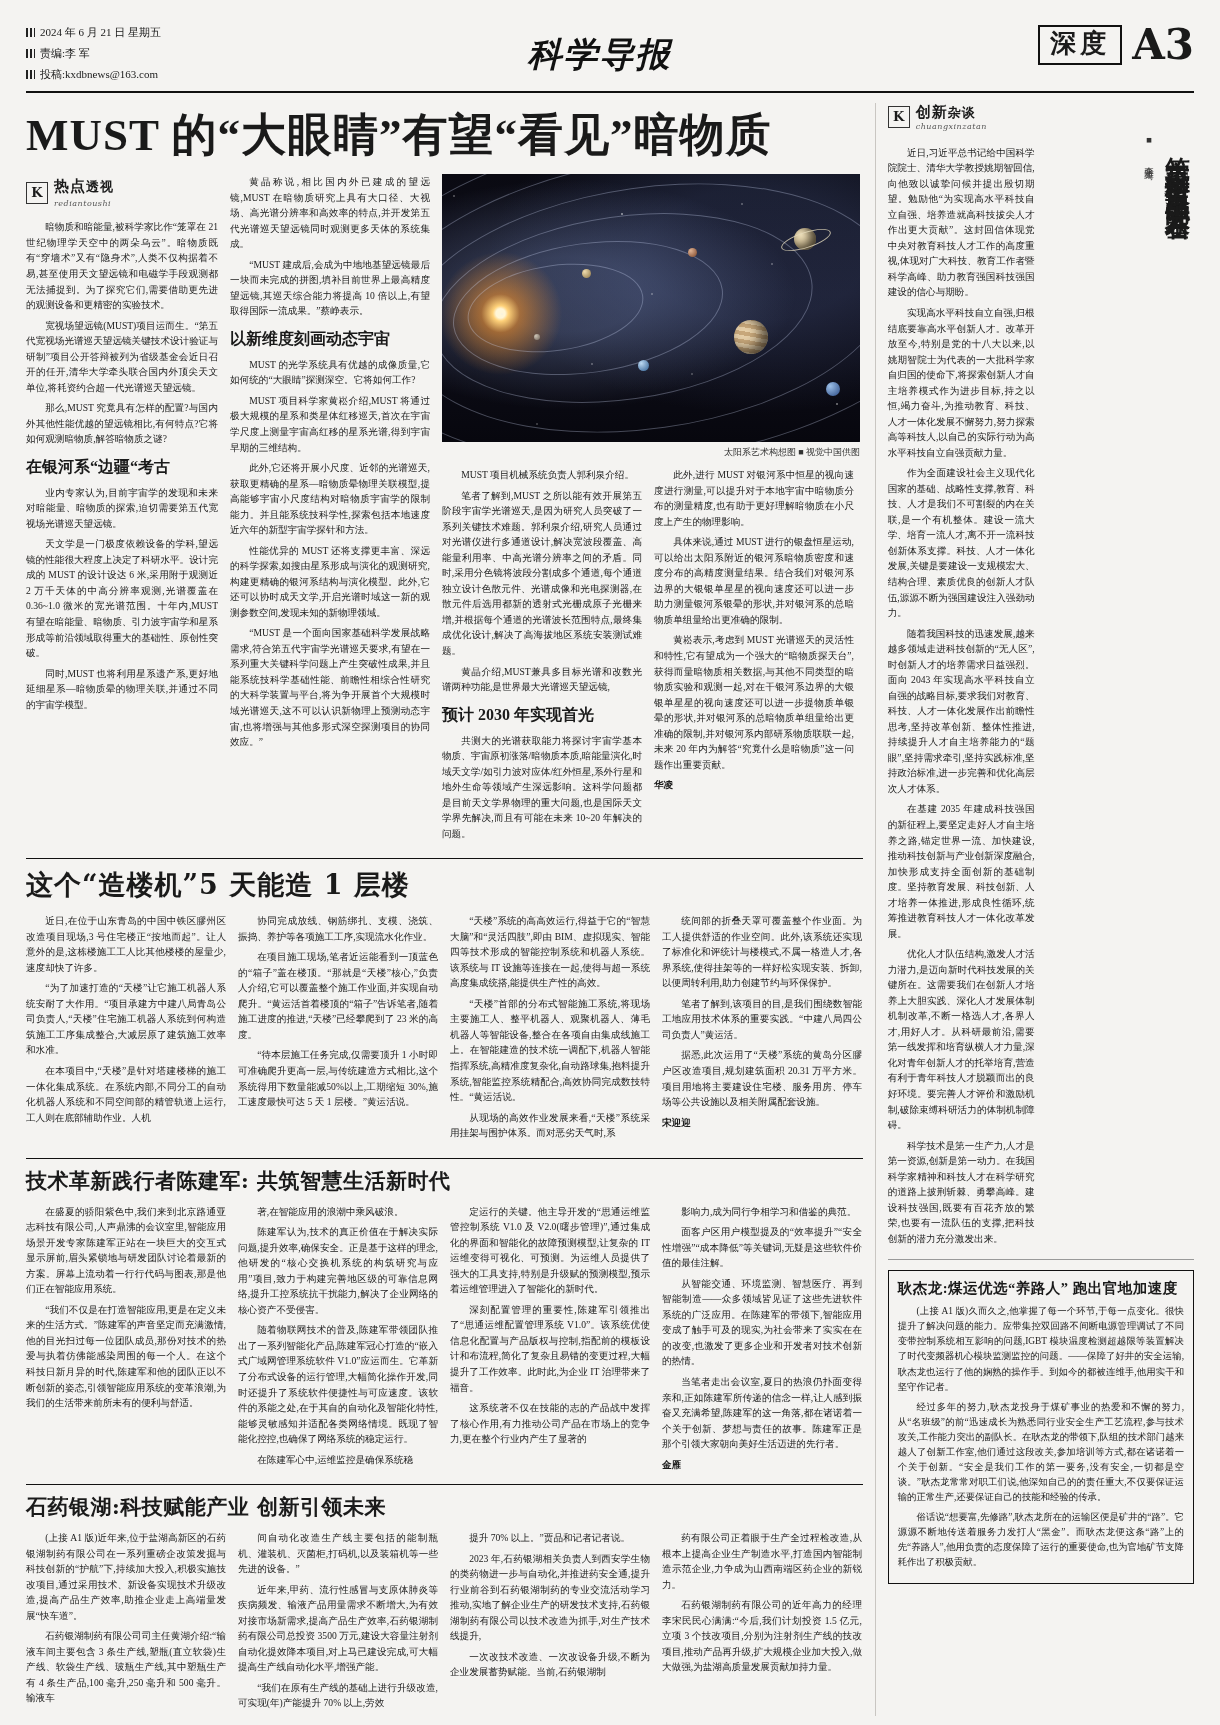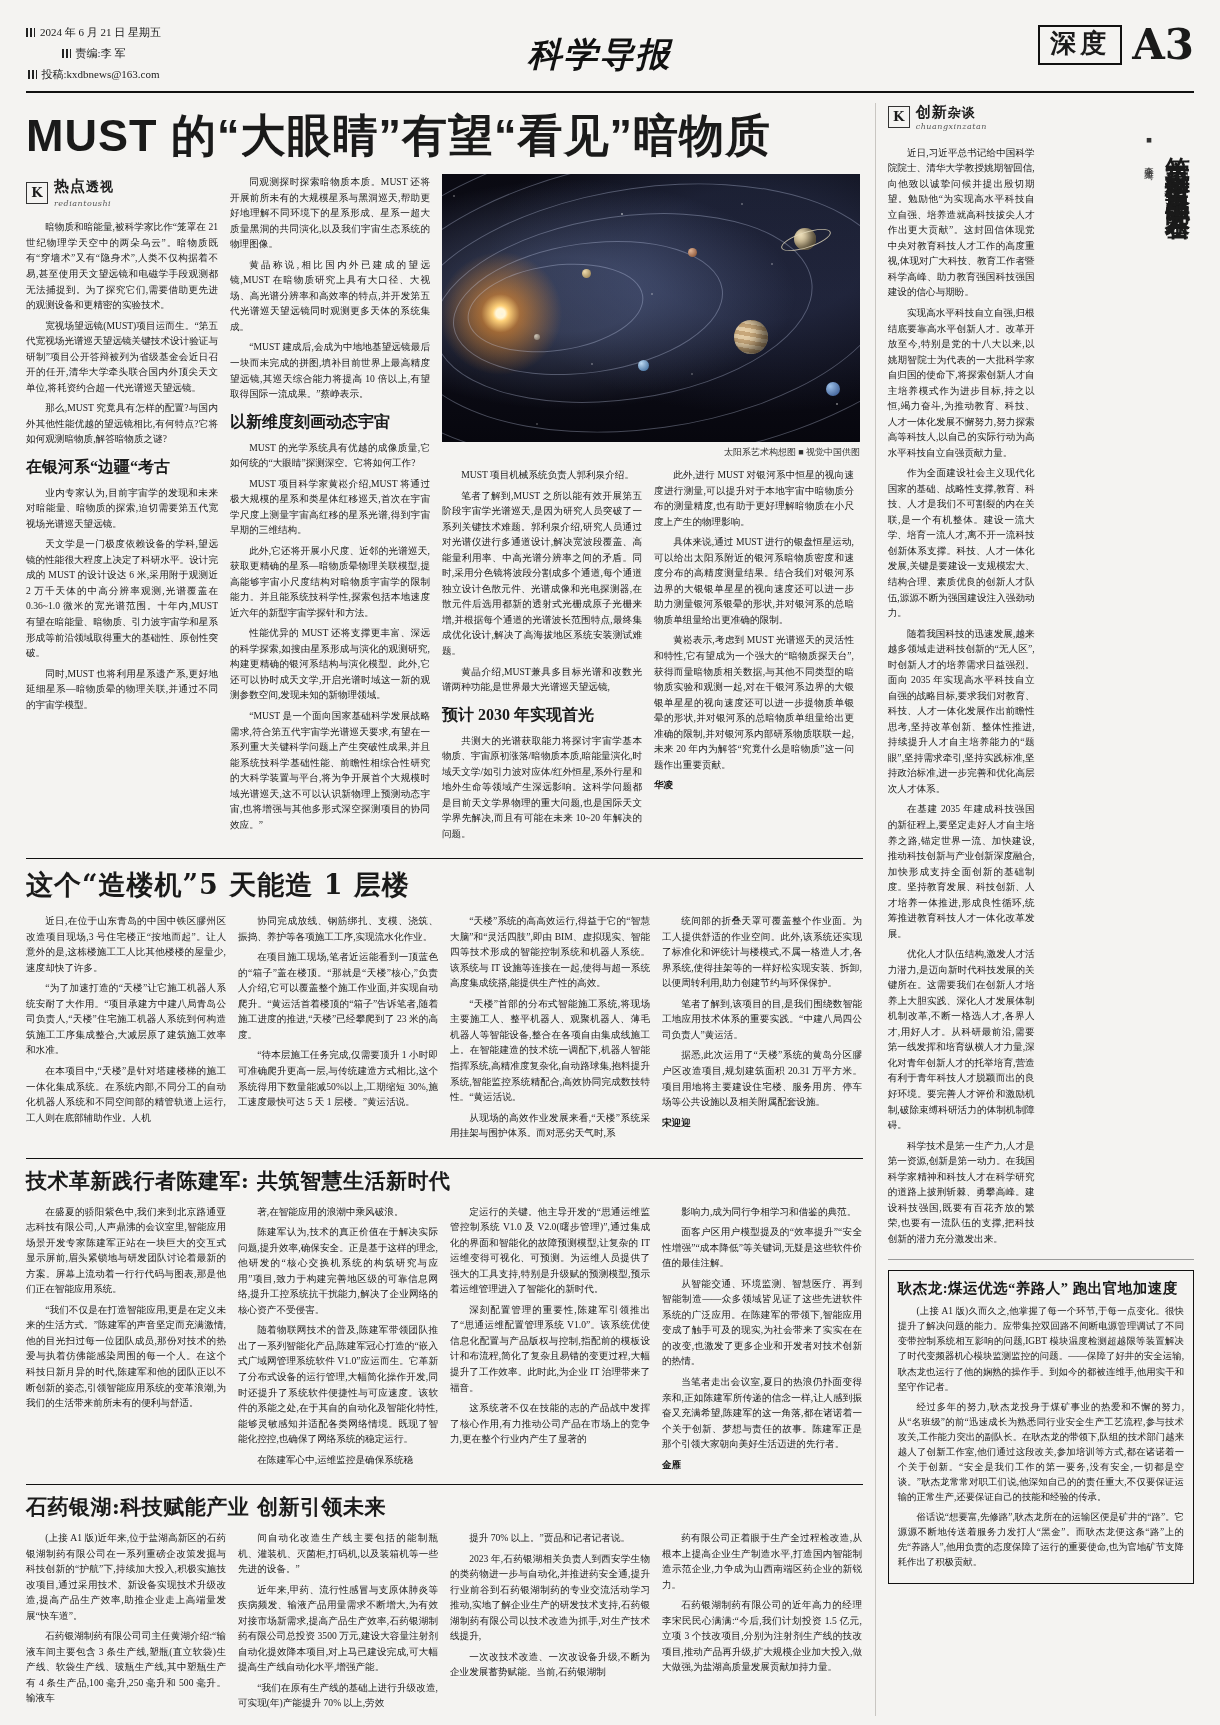--- a/index.html
+++ b/index.html
@@ -2,35 +2,35 @@
 <html><head>
 <meta charset="utf-8">
 <style>
   html,body{margin:0;padding:0;background:#f2f1ef;}
   body{width:1220px;height:1725px;font-family:"Liberation Serif",serif;color:#1a1a1a;}
   .page{width:1220px;height:1725px;background:#f4f3f1;box-sizing:border-box;padding:18px 26px 10px 26px;position:relative;}
 
   
   .masthead{display:flex;align-items:flex-start;justify-content:space-between;border-bottom:2px solid #111;padding-bottom:6px;}
   .mast-left{font-size:11px;line-height:1.9;padding-top:4px;}
-  .mast-left div{white-space:nowrap;text-align:center;}
+  .mast-left div{white-space:nowrap;}
   .mast-left .bar{display:inline-block;width:9px;height:9px;margin-right:5px;background:
      repeating-linear-gradient(90deg,#222 0 2px,#f4f3f1 2px 4px);vertical-align:-1px;}
   .mast-center{flex:1;text-align:center;padding-top:14px;}
   .paper-name{font-family:"DejaVu Serif",serif;font-size:34px;font-weight:bold;letter-spacing:2px;font-style:italic;color:#111;}
   .mast-right{display:flex;align-items:center;gap:10px;padding-top:6px;}
   .shendu{border:2px solid #111;padding:4px 10px 6px 10px;font-size:26px;font-weight:bold;letter-spacing:4px;line-height:1;}
   .pageno{font-family:"DejaVu Serif",serif;font-size:42px;font-weight:bold;line-height:1;}
 
   
   .body-wrap{display:flex;margin-top:10px;}
   .left-zone{width:855px;}
   .right-zone{width:313px;margin-left:12px;border-left:1px solid #c9c6c2;padding-left:12px;}
 
-  .headline{font-size:45px;font-weight:bold;letter-spacing:1px;line-height:1.1;margin:8px 0 14px 0;font-family:Liberation Sans, sans-serif;}
+  .headline{font-size:45px;font-weight:bold;letter-spacing:1px;line-height:1.1;margin:8px 0 14px 0;font-family:Liberation Serif, serif;}
 
   .cols{display:flex;gap:12px;}
   .col{font-size:9.6px;line-height:1.62;text-align:justify;}
   .col p{margin:0 0 5px 0;text-indent:2em;}
   .w192{width:192px;}
   .w200{width:200px;}
 
   .kicker{display:flex;align-items:center;gap:6px;margin-bottom:8px;}
   .kbox{width:20px;height:20px;border:1.4px solid #333;display:flex;align-items:center;justify-content:center;font-family:"DejaVu Serif",serif;font-size:13px;font-weight:bold;}
   .ktext{font-size:15px;font-weight:bold;letter-spacing:1px;}
@@ -123,21 +123,20 @@
           <p>暗物质和暗能量,被科学家比作“笼罩在 21 世纪物理学天空中的两朵乌云”。暗物质既有“穿墙术”又有“隐身术”,人类不仅构据着不易,甚至使用天文望远镜和电磁学手段观测都无法捕捉到。为了探究它们,需要借助更先进的观测设备和更精密的实验技术。</p>
           <p>宽视场望远镜(MUST)项目运而生。“第五代宽视场光谱巡天望远镜关键技术设计验证与研制”项目公开答辩被列为省级基金会近日召开的任开,清华大学牵头联合国内外顶尖天文单位,将耗资约合超一代光谱巡天望远镜。</p>
           <p>那么,MUST 究竟具有怎样的配置?与国内外其他性能优越的望远镜相比,有何特点?它将如何观测暗物质,解答暗物质之谜?</p>
           <div class="subhead">在银河系“边疆“考古</div>
           <p>业内专家认为,目前宇宙学的发现和未来对暗能量、暗物质的探索,迫切需要第五代宽视场光谱巡天望远镜。</p>
           <p>天文学是一门极度依赖设备的学科,望远镜的性能很大程度上决定了科研水平。设计完成的 MUST 的设计设达 6 米,采用附于观测近 2 万千天体的中高分辨率观测,光谱覆盖在 0.36~1.0 微米的宽光谱范围。十年内,MUST 有望在暗能量、暗物质、引力波宇宙学和星系形成等前沿领域取得重大的基础性、原创性突破。</p>
           <p>同时,MUST 也将利用星系遗产系,更好地延细星系—暗物质晕的物理关联,并通过不同的宇宙学模型。</p>
         </div>
 
         <div class="col w200">
-          <p>同观测探时探索暗物质本质。MUST 还将开展前所未有的大规模星系与黑洞巡天,帮助更好地理解不同环境下的星系形成、星系一超大质量黑洞的共同演化,以及我们宇宙生态系统的物理图像。</p>
           <p>黄晶称说,相比国内外已建成的望远镜,MUST 在暗物质研究上具有大口径、大视场、高光谱分辨率和高效率的特点,并开发第五代光谱巡天望远镜同时观测更多天体的系统集成。</p>
           <p>“MUST 建成后,会成为中地地基望远镜最后一块而未完成的拼图,填补目前世界上最高精度望远镜,其巡天综合能力将提高 10 倍以上,有望取得国际一流成果。”蔡峥表示。</p>
           <div class="subhead">以新维度刻画动态宇宙</div>
           <p>MUST 的光学系统具有优越的成像质量,它如何统的“大眼睛”探测深空。它将如何工作?</p>
           <p>MUST 项目科学家黄崧介绍,MUST 将通过极大规模的星系和类星体红移巡天,首次在宇宙学尺度上测量宇宙高红移的星系光谱,得到宇宙早期的三维结构。</p>
           <p>此外,它还将开展小尺度、近邻的光谱巡天,获取更精确的星系—暗物质晕物理关联模型,提高能够宇宙小尺度结构对暗物质宇宙学的限制能力。并且能系统技科学性,探索包括本地速度近六年的新型宇宙学探针和方法。</p>
           <p>性能优异的 MUST 还将支撑更丰富、深远的科学探索,如搜由星系形成与演化的观测研究,构建更精确的银河系结构与演化模型。此外,它还可以协时成天文学,开启光谱时域这一新的观测参数空间,发现未知的新物理领域。</p>
           <p>“MUST 是一个面向国家基础科学发展战略需求,符合第五代宇宙学光谱巡天要求,有望在一系列重大关键科学问题上产生突破性成果,并且能系统技科学基础性能、前瞻性相综合性研究的大科学装置与平台,将为争开展首个大规模时域光谱巡天,这不可以认识新物理上预测动态宇宙,也将增强与其他多形式深空探测项目的协同效应。”</p>
         </div>
 
@@ -270,21 +269,21 @@
       <div class="r-flex">
         <div class="vauthor">■ 李雅琦</div>
         <div class="vtitle">筑牢高水平科技自立自强的人才基石</div>
       </div>
 
       <div class="r-cols" style="margin-top:-612px;width:152px;">
         <div class="rc r-body">
           <p>近日,习近平总书记给中国科学院院士、清华大学教授姚期智回信,向他致以诚挚问候并提出殷切期望。勉励他“为实现高水平科技自立自强、培养造就高科技拔尖人才作出更大贡献”。这封回信体现党中央对教育科技人才工作的高度重视,体现对广大科技、教育工作者暨科学高峰、助力教育强国科技强国建设的信心与期盼。</p>
           <p>实现高水平科技自立自强,归根结底要靠高水平创新人才。改革开放至今,特别是党的十八大以来,以姚期智院士为代表的一大批科学家自归国的使命下,将探索创新人才自主培养模式作为进步目标,持之以恒,竭力奋斗,为推动教育、科技、人才一体化发展不懈努力,努力探索高等科技人,以自己的实际行动为高水平科技自立自强贡献力量。</p>
           <p>作为全面建设社会主义现代化国家的基础、战略性支撑,教育、科技、人才是我们不可割裂的内在关联,是一个有机整体。建设一流大学、培育一流人才,离不开一流科技创新体系支撑。科技、人才一体化发展,关键是要建设一支规模宏大、结构合理、素质优良的创新人才队伍,源源不断为强国建设注入强劲动力。</p>
-          <p>随着我国科技的迅速发展,越来越多领域走进科技创新的“无人区”,时创新人才的培养需求日益强烈。面向 2035 年实现高水平科技自立自强的战略目标,要求我们对教育、科技、人才一体化发展作出前瞻性思考,坚持改革创新、整体性推进,持续提升人才自主培养能力的“题眼”,坚持需求牵引,坚持实践标准,坚持政治标准,进一步完善和优化高层次人才体系。</p>
+          <p>随着我国科技的迅速发展,越来越多领域走进科技创新的“无人区”,时创新人才的培养需求日益强烈。面向 2043 年实现高水平科技自立自强的战略目标,要求我们对教育、科技、人才一体化发展作出前瞻性思考,坚持改革创新、整体性推进,持续提升人才自主培养能力的“题眼”,坚持需求牵引,坚持实践标准,坚持政治标准,进一步完善和优化高层次人才体系。</p>
           <p>在基建 2035 年建成科技强国的新征程上,要坚定走好人才自主培养之路,锚定世界一流、加快建设,推动科技创新与产业创新深度融合,加快形成支持全面创新的基础制度。坚持教育发展、科技创新、人才培养一体推进,形成良性循环,统筹推进教育科技人才一体化改革发展。</p>
           <p>优化人才队伍结构,激发人才活力潜力,是迈向新时代科技发展的关键所在。这需要我们在创新人才培养上大胆实践、深化人才发展体制机制改革,不断一格选人才,各界人才,用好人才。从科研最前沿,需要第一线发挥和培育纵横人才力量,深化对青年创新人才的托举培育,营造有利于青年科技人才脱颖而出的良好环境。要完善人才评价和激励机制,破除束缚科研活力的体制机制障碍。</p>
           <p>科学技术是第一生产力,人才是第一资源,创新是第一动力。在我国科学家精神和科技人才在科学研究的道路上披荆斩棘、勇攀高峰。建设科技强国,既要有百花齐放的繁荣,也要有一流队伍的支撑,把科技创新的潜力充分激发出来。</p>
         </div>
       </div>
 
       <div class="rule-thin" style="margin-top:8px;"></div>
 
       <div class="box">
         <div class="box-title">耿杰龙:煤运优选“养路人” 跑出官地加速度</div>

